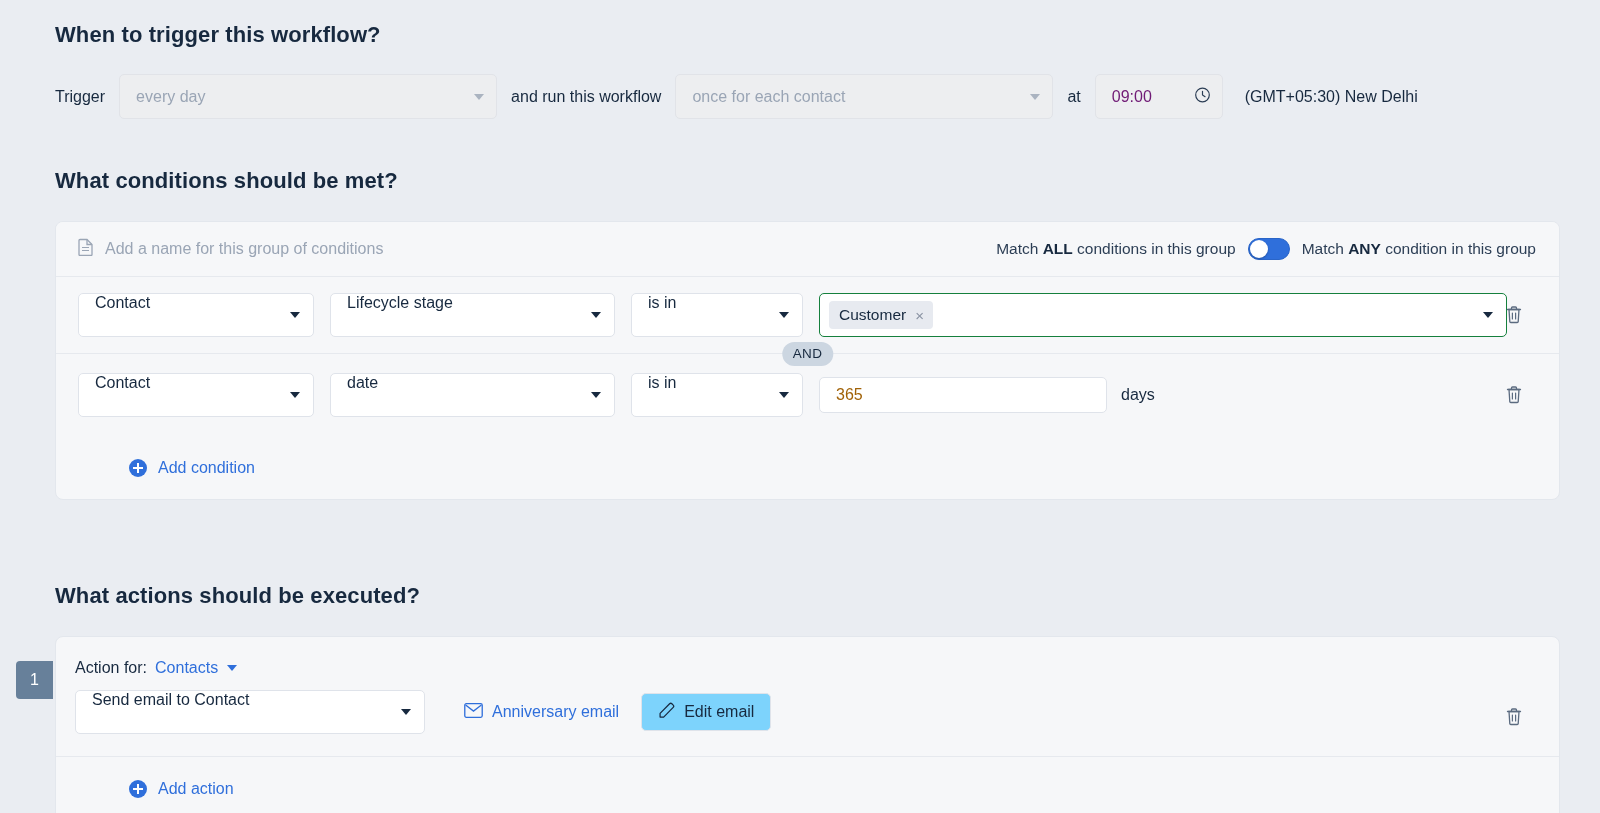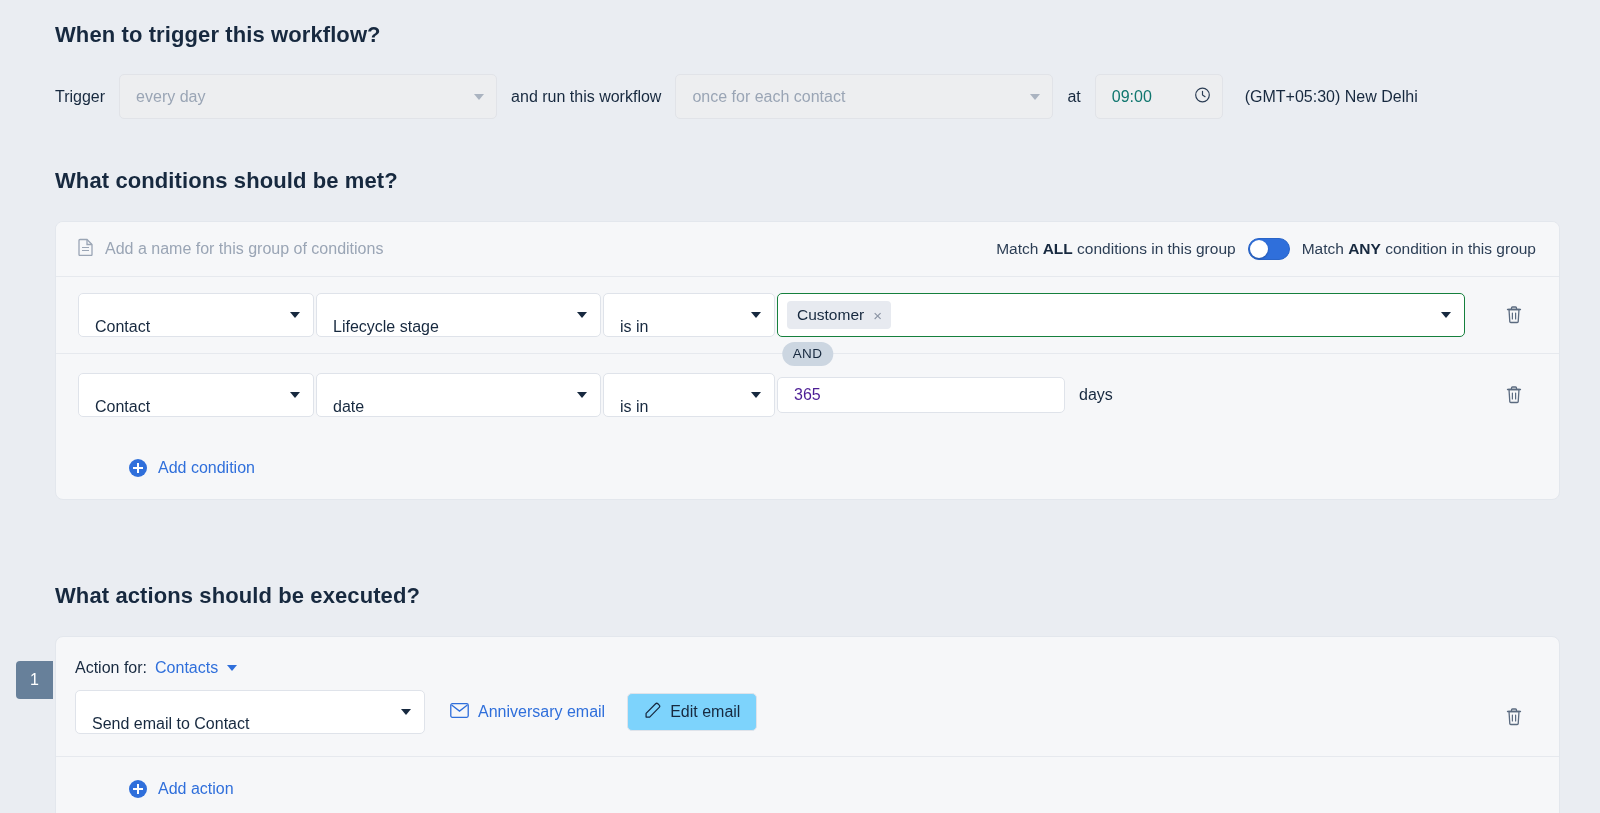--- a/index.html
+++ b/index.html
@@ -53,21 +53,21 @@
   .w-trigger { width: 378px; }
   .w-runwf { width: 378px; }
   .time-field {
     position: relative;
     background: #edeef0;
     border: 1px solid #e1e3e8;
     border-radius: 5px;
     height: 45px; width: 128px;
     display: flex; align-items: center;
     padding: 0 34px 0 16px;
-    font-size: 16px; color: #0f766e;
+    font-size: 16px; color: #701a75;
   }
   .time-field .clock { position: absolute; right: 11px; top: 50%; transform: translateY(-50%); }
 
   
   .conditions-section { position: absolute; left: 55px; top: 168px; width: 1505px; }
   .card {
     margin-top: 27px;
     background: #f6f7f9;
     border: 1px solid #e3e7ed;
     border-radius: 8px;
@@ -107,25 +107,25 @@
     padding: 0 22px;
     position: relative;
   }
   .cond-row.first { height: 76px; }
   .sel {
     position: relative;
     background: #ffffff;
     border: 1px solid #dfe3ea;
     border-radius: 5px;
     height: 44px;
-    display: flex; align-items: flex-end;
+    display: flex; align-items: flex-start;
     padding: 0 32px 0 16px;
     font-size: 16px;
     color: #17293f;
-    margin-right: 2px;
+    margin-right: 16px;
     white-space: nowrap;
   }
   .sel .caret {
     position: absolute; right: 13px; top: 50%; transform: translateY(-50%);
     width: 0; height: 0;
     border-left: 5.5px solid transparent;
     border-right: 5.5px solid transparent;
     border-top: 6.5px solid #17293f;
   }
   .w-subject { width: 236px; }
@@ -157,21 +157,21 @@
     color: #17293f;
   }
   .chip .x { color: #8a93a3; font-size: 15px; line-height: 1; cursor: pointer; }
   .text-input {
     background: #ffffff;
     border: 1px solid #dfe3ea;
     border-radius: 5px;
     height: 36px; width: 288px;
     display: flex; align-items: center;
     padding: 16px 16px;
-    font-size: 16px; color: #4c1d95;
+    font-size: 16px; color: #a16207;
     margin-right: 14px;
   }
   .unit { font-size: 16px; color: #17293f; }
   .trash-btn {
     position: absolute; right: 36px; top: 50%; transform: translateY(-50%);
     cursor: pointer; line-height: 0;
   }
 
   .and-divider {
     position: relative; height: 1px; background: #e6e9ee;

